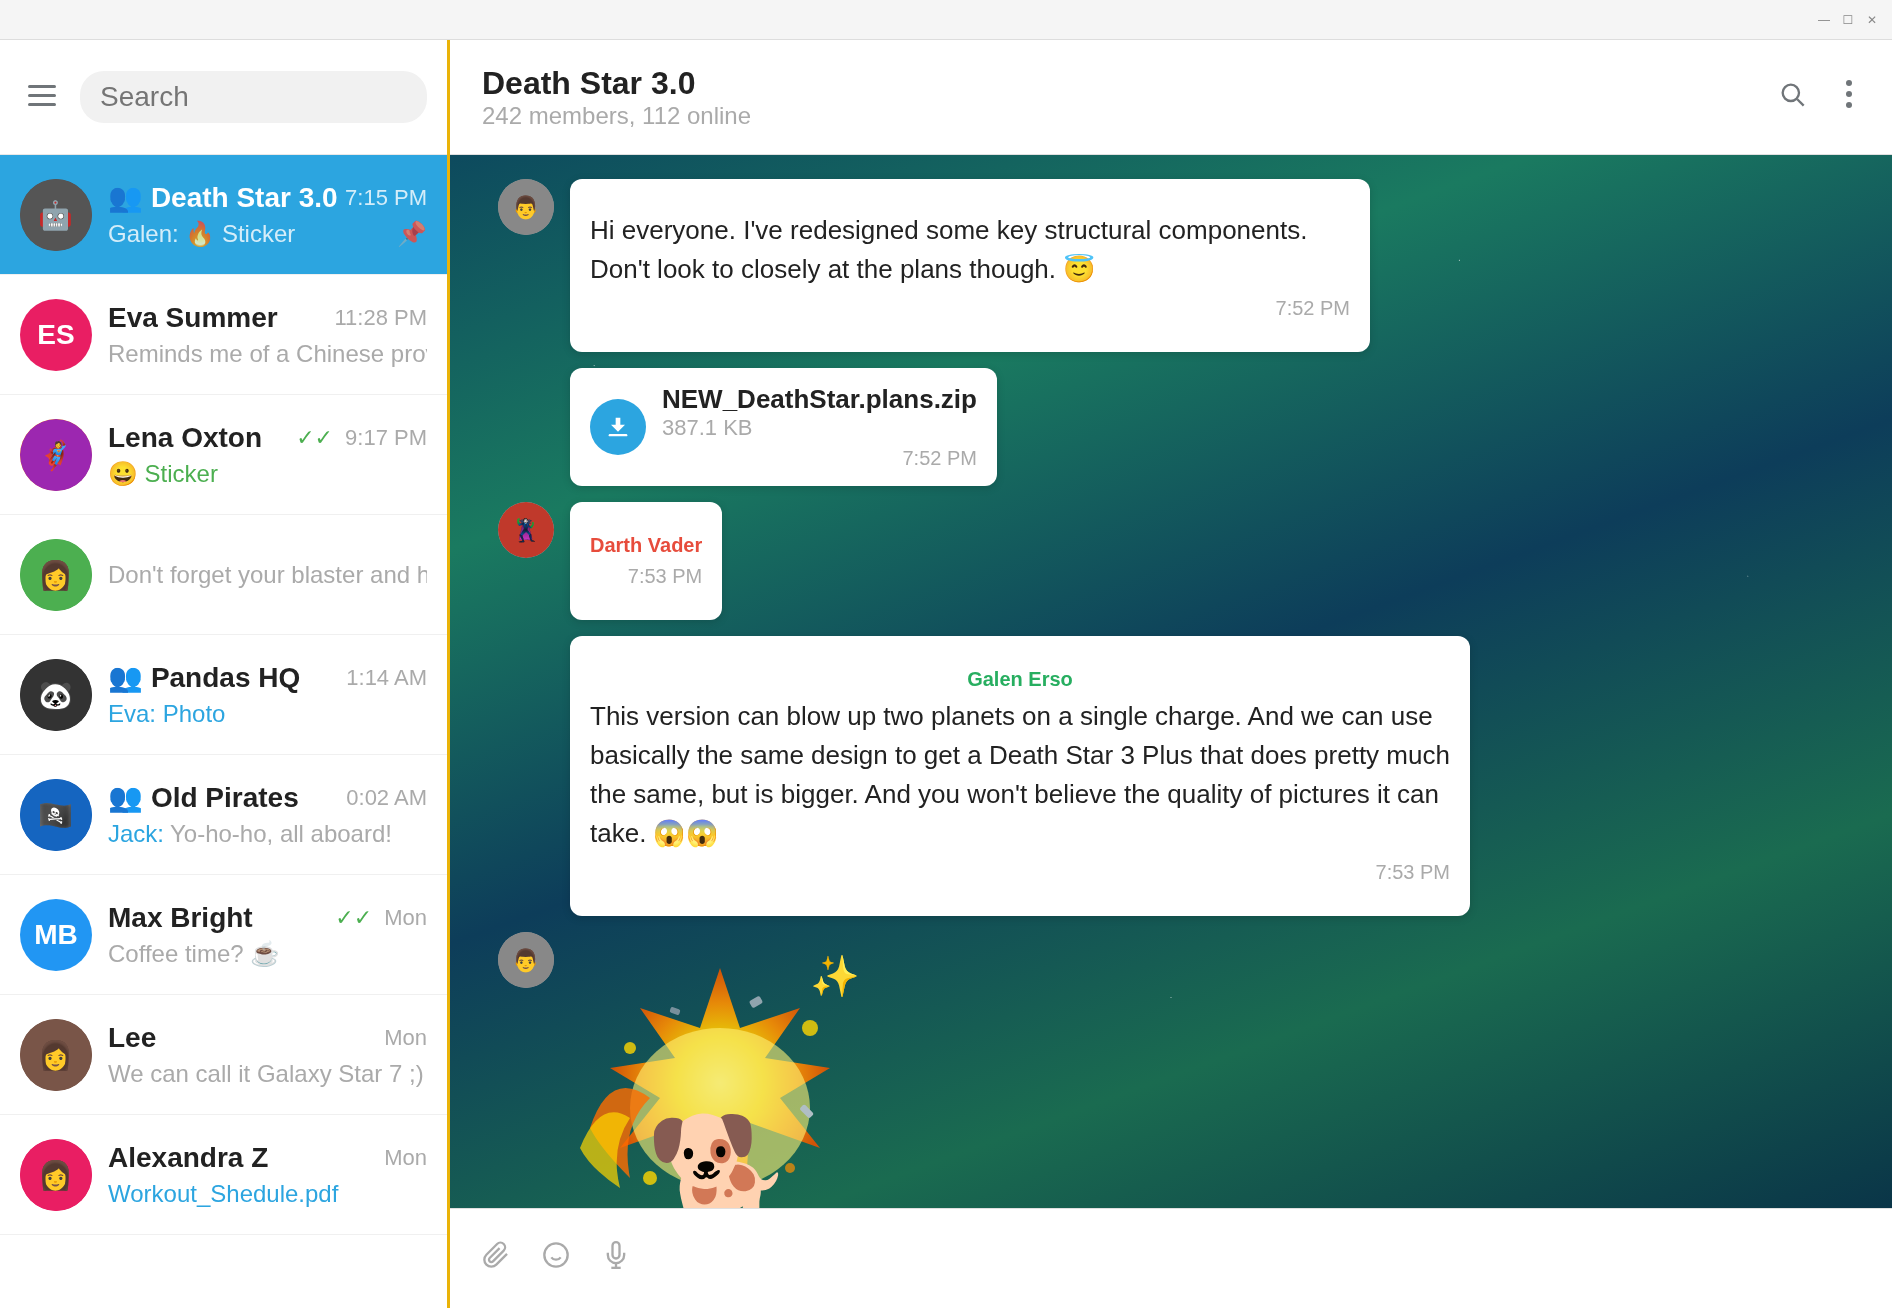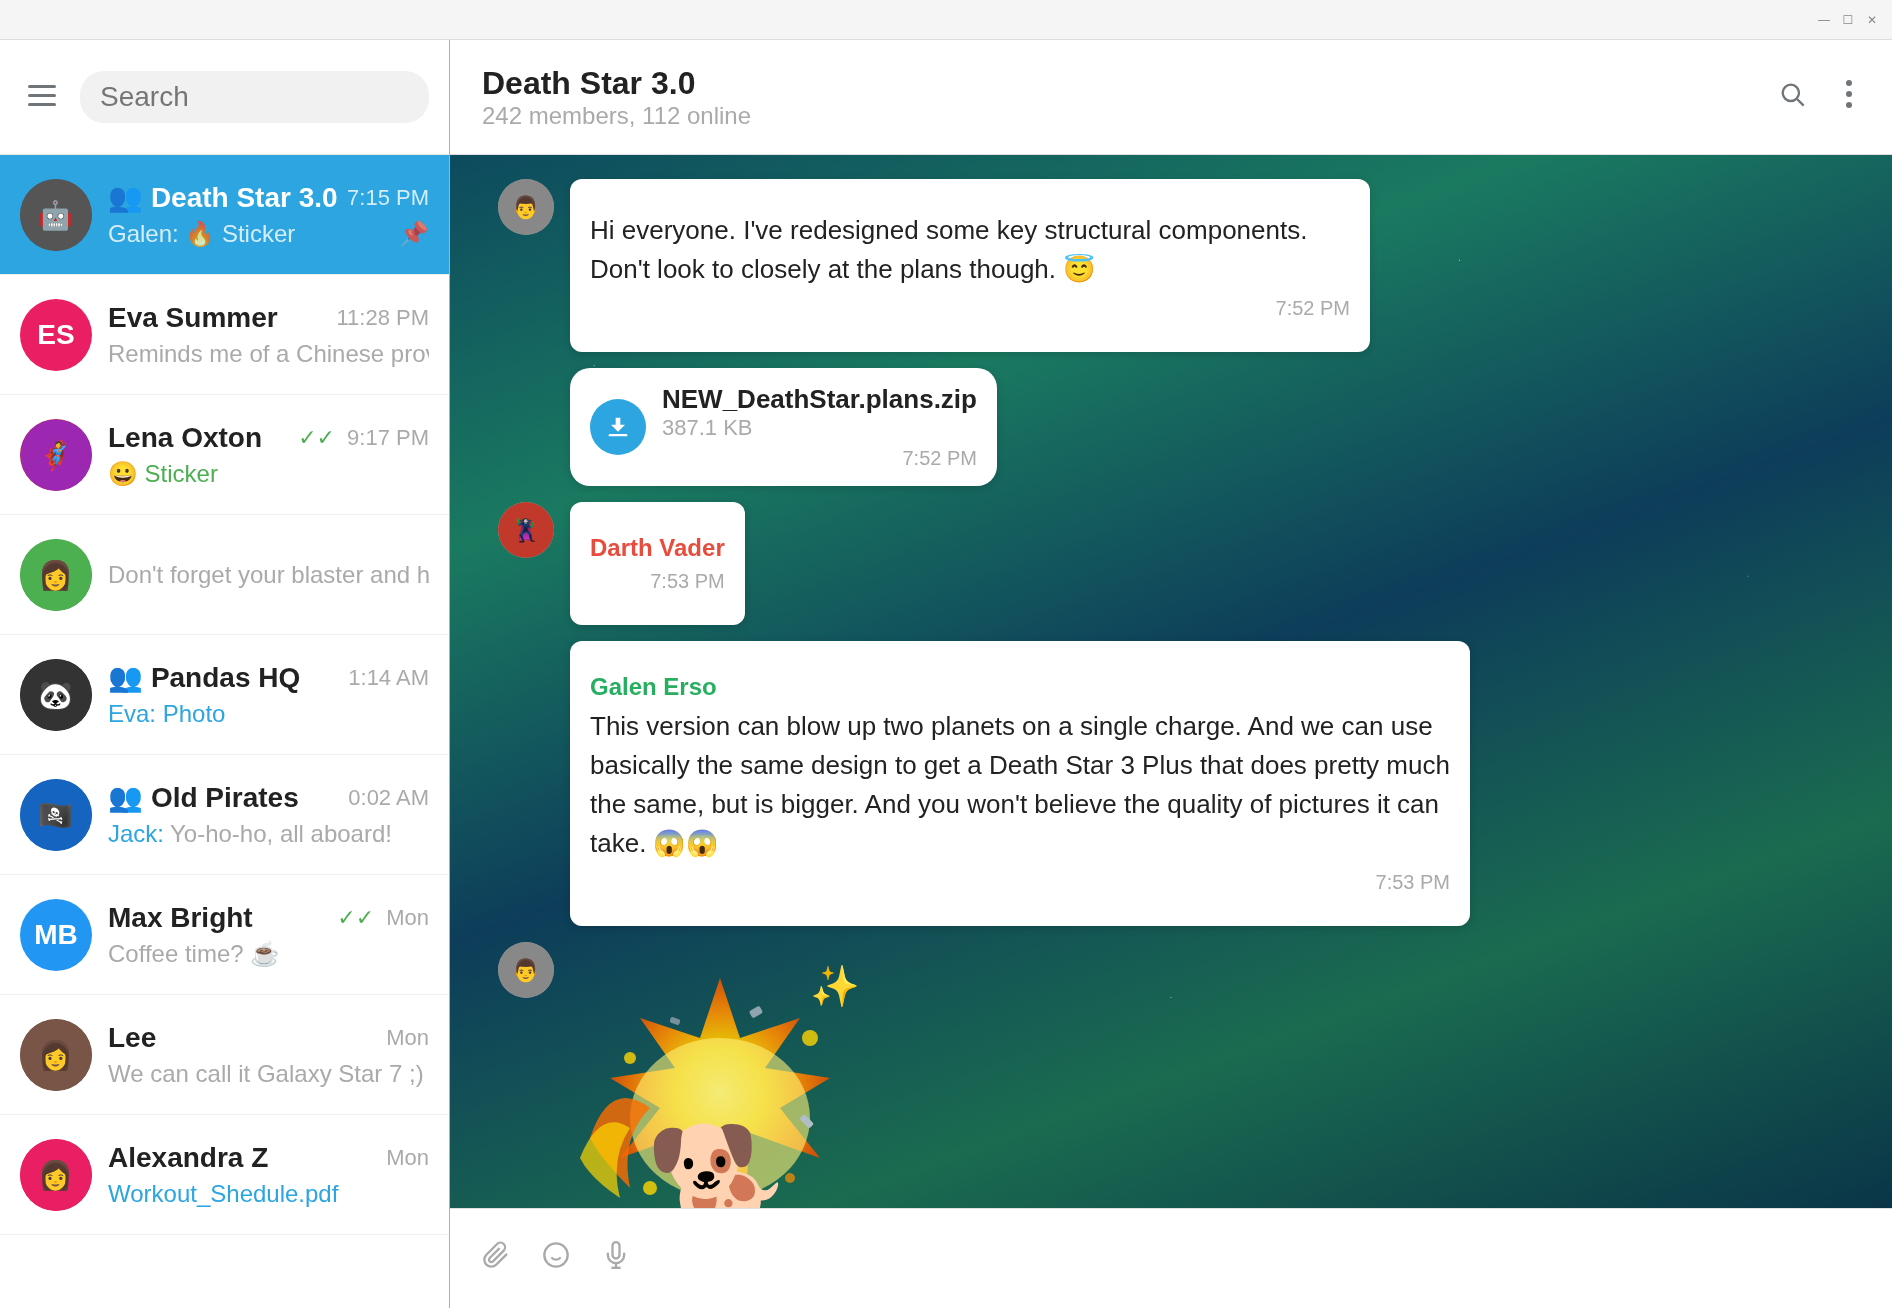--- a/index.html
+++ b/index.html
@@ -6,21 +6,21 @@
     body { font-family: -apple-system, BlinkMacSystemFont, 'Segoe UI', sans-serif; background: #e8eaed; width: 1892px; height: 1308px; overflow: hidden; }
 
     .window { width: 1892px; height: 1308px; background: #fff; border-radius: 8px; box-shadow: 0 4px 20px rgba(0,0,0,0.3); display: flex; flex-direction: column; }
 
     .title-bar { height: 40px; background: #f5f5f5; border-bottom: 1px solid #ddd; display: flex; align-items: center; justify-content: flex-end; padding: 0 12px; gap: 8px; flex-shrink: 0; }
     .title-bar-btn { width: 16px; height: 16px; border-radius: 2px; cursor: pointer; display: flex; align-items: center; justify-content: center; color: #888; font-size: 12px; border: none; background: none; }
 
     .app-body { display: flex; flex: 1; overflow: hidden; }
 
     
-    .sidebar { width: 450px; background: #fff; border-right: 1px solid #eab308; display: flex; flex-direction: column; flex-shrink: 0; }
+    .sidebar { width: 450px; background: #fff; border-right: 3px solid #eab308; display: flex; flex-direction: column; flex-shrink: 0; }
 
     .sidebar-header { height: 115px; background: #fff; display: flex; align-items: center; padding: 0 20px; gap: 16px; border-bottom: 1px solid #e8e8e8; flex-shrink: 0; }
     .hamburger-btn { background: none; border: none; cursor: pointer; padding: 8px; color: #707579; }
     .search-input-wrap { flex: 1; background: #f1f1f1; border-radius: 24px; padding: 10px 20px; display: flex; align-items: center; }
     .search-input { border: none; background: none; font-size: 28px; color: #aaa; width: 100%; outline: none; }
 
     .chat-list { flex: 1; overflow-y: auto; }
 
     .chat-item { display: flex; align-items: center; padding: 16px 20px; cursor: pointer; border-bottom: 1px solid #f0f0f0; gap: 16px; height: 120px; position: relative; }
     .chat-item.active { background: #2ca5e0; }
@@ -52,25 +52,25 @@
     .messages-area { flex: 1; overflow-y: auto; padding: 24px 48px; background: #4a7c8a; position: relative; }
     .messages-content { position: relative; z-index: 1; display: flex; flex-direction: column; gap: 16px; }
 
     .message-bubble { background: #fff; border-radius: 12px; padding: 32px 20px; max-width: 800px; position: relative; box-shadow: 0 2px 8px rgba(0,0,0,0.15); }
     .message-text { font-size: 26px; color: #222; line-height: 1.5; }
     .message-time { font-size: 20px; color: #aaa; text-align: right; margin-top: 8px; }
 
     .message-row { display: flex; gap: 16px; align-items: flex-start; }
     .message-avatar { width: 56px; height: 56px; border-radius: 50%; flex-shrink: 0; overflow: hidden; background: #999; }
 
-    .sender-name { font-size: 24px; font-weight: 700; margin-bottom: 6px; }
+    .sender-name { font-size: 20px; font-weight: 700; margin-bottom: 6px; text-align: center; }
     .sender-name.red { color: #e74c3c; }
     .sender-name.green { color: #27ae60; }
 
-    .file-bubble { background: #fff; border-radius: 20px; padding: 16px 20px; display: flex; align-items: center; gap: 16px; box-shadow: 0 2px 8px rgba(0,0,0,0.15); max-width: 600px; }
+    .file-bubble { background: #fff; border-radius: 12px; padding: 16px 20px; display: flex; align-items: center; gap: 16px; box-shadow: 0 2px 8px rgba(0,0,0,0.15); max-width: 600px; }
     .file-icon { width: 56px; height: 56px; border-radius: 50%; background: #2ca5e0; display: flex; align-items: center; justify-content: center; color: #fff; font-size: 28px; flex-shrink: 0; }
     .file-info { flex: 1; }
     .file-name { font-size: 26px; font-weight: 600; color: #222; }
     .file-size { font-size: 22px; color: #aaa; }
     .file-time { font-size: 20px; color: #aaa; text-align: right; margin-top: 6px; }
 
     .sticker-area { display: flex; justify-content: center; align-items: center; padding: 16px 0; }
 
     
     .message-input-area { height: 100px; background: #fff; border-top: 1px solid #e0e0e0; display: flex; align-items: center; padding: 0 24px; gap: 16px; flex-shrink: 0; }

